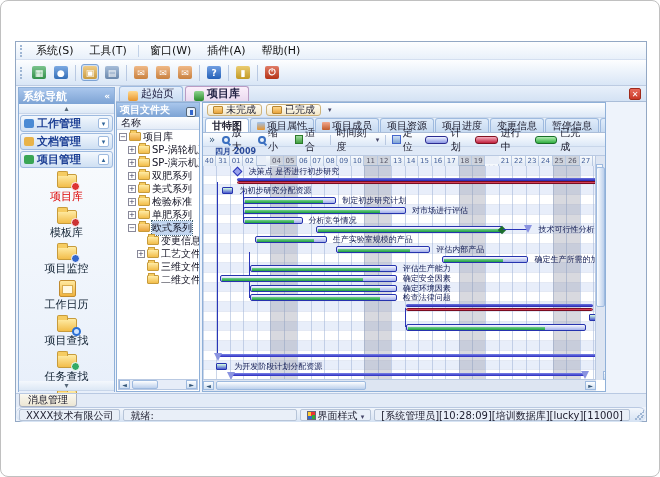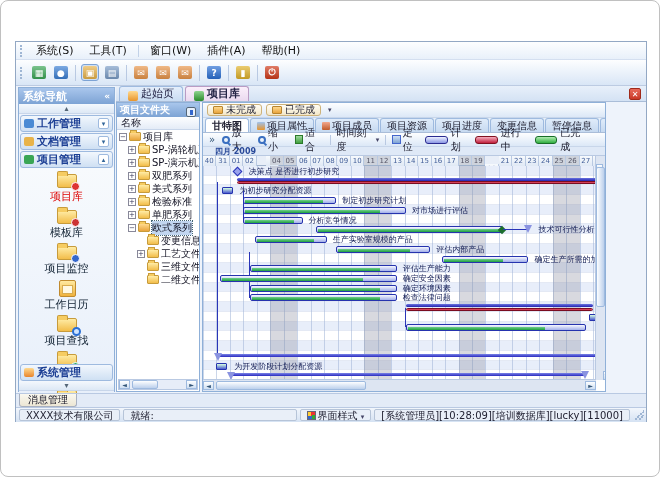--- a/index.html
+++ b/index.html
@@ -113,21 +113,21 @@
 
   .vscroll { position:absolute; right:0; top:53px; width:10px; height:224px; background:#dde5f2; border-left:1px solid #b9c9e2; }
   .vscroll .scr-btn { width:9px; }
   .vthumb { position:absolute; left:0; top:11px; width:9px; height:140px; background:linear-gradient(90deg,#fdfeff,#bcd0ec); border:1px solid #9ebadf; border-radius:2px; }
   .hscroll { position:absolute; left:0; bottom:0; width:393px; height:12px; background:#dde5f2; border-top:1px solid #b9c9e2; display:flex; align-items:center; }
   .hthumb { width:150px; height:9px; background:linear-gradient(#fdfeff,#bcd0ec); border:1px solid #9ebadf; border-radius:2px; }
 
   
   .msgrow { position:absolute; left:0; top:351px; width:100%; height:14px; background:#e3ebf7; border-top:1px solid #b9c9e2; }
   .msgtab { position:absolute; left:3px; top:0; height:13px; padding:0 8px; font-size:10px; color:#112; background:linear-gradient(#faf8f0,#ece6d4); border:1px solid #a8b0c0; border-top:none; border-radius:0 0 3px 3px; line-height:12px; }
-  .statusbar { position:absolute; left:0; top:365px; width:100%; height:15px; background:linear-gradient(#f2f6fc,#d5e2f3); border-top:1px solid #b9c9e2; display:flex; align-items:center; font-size:10px; color:#223; }
+  .statusbar { position:absolute; left:0; top:365px; width:100%; height:15px; background:linear-gradient(#f2f6fc,#d5e2f3); border-top:1px solid #b9c9e2; display:flex; align-items:center; font-size:10px; color:#223;border-radius:7px; }
   .st-seg { border:1px solid #b6c4d8; border-radius:2px; height:12px; line-height:11px; padding:0 6px; margin-left:3px; background:#e9eff8; white-space:nowrap; }
   .st-fill { flex:1; }
   .styleico { display:inline-block; width:9px; height:9px; vertical-align:-1px; margin-right:2px; background:conic-gradient(#e33 0 25%, #3a3 25% 50%, #36c 50% 75%, #fc3 75%); border:1px solid #667; }
   .grip2 { width:10px; height:10px; margin:0 2px 0 4px; background:linear-gradient(135deg,transparent 50%, #9fb6d4 50%, #9fb6d4 60%, transparent 60%, transparent 70%, #9fb6d4 70%, #9fb6d4 80%, transparent 80%); }
 </style>
 </head>
 <body>
 
 <div class="frame">
   <div class="window">
@@ -250,24 +250,20 @@
             <div class="sb-item">
               <div class="icw">
                 <div class="fold"></div>
                 <div class="mag-badge"></div>
               </div>
               <div class="sb-label">项目文档查找</div>
             </div>
           </div>
         </div>
       <div class="sb-bottomsec">
-        <div class="sb-section">
-          <span class="sb-secicon" style="background:linear-gradient(#ffd98e,#e8852c);"></span>
-          <span>系统管理</span>
-        </div>
         <div class="sb-down">▾</div>
       </div>
     </div>
 
     <div class="rightarea">
       <div class="doctabs" id="doc-tabs">
           <div class="dtab">
             <span class="dticon" style="background: linear-gradient(rgb(255, 217, 142), rgb(232, 149, 44));"></span>
             <span>起始页</span>
           </div>

